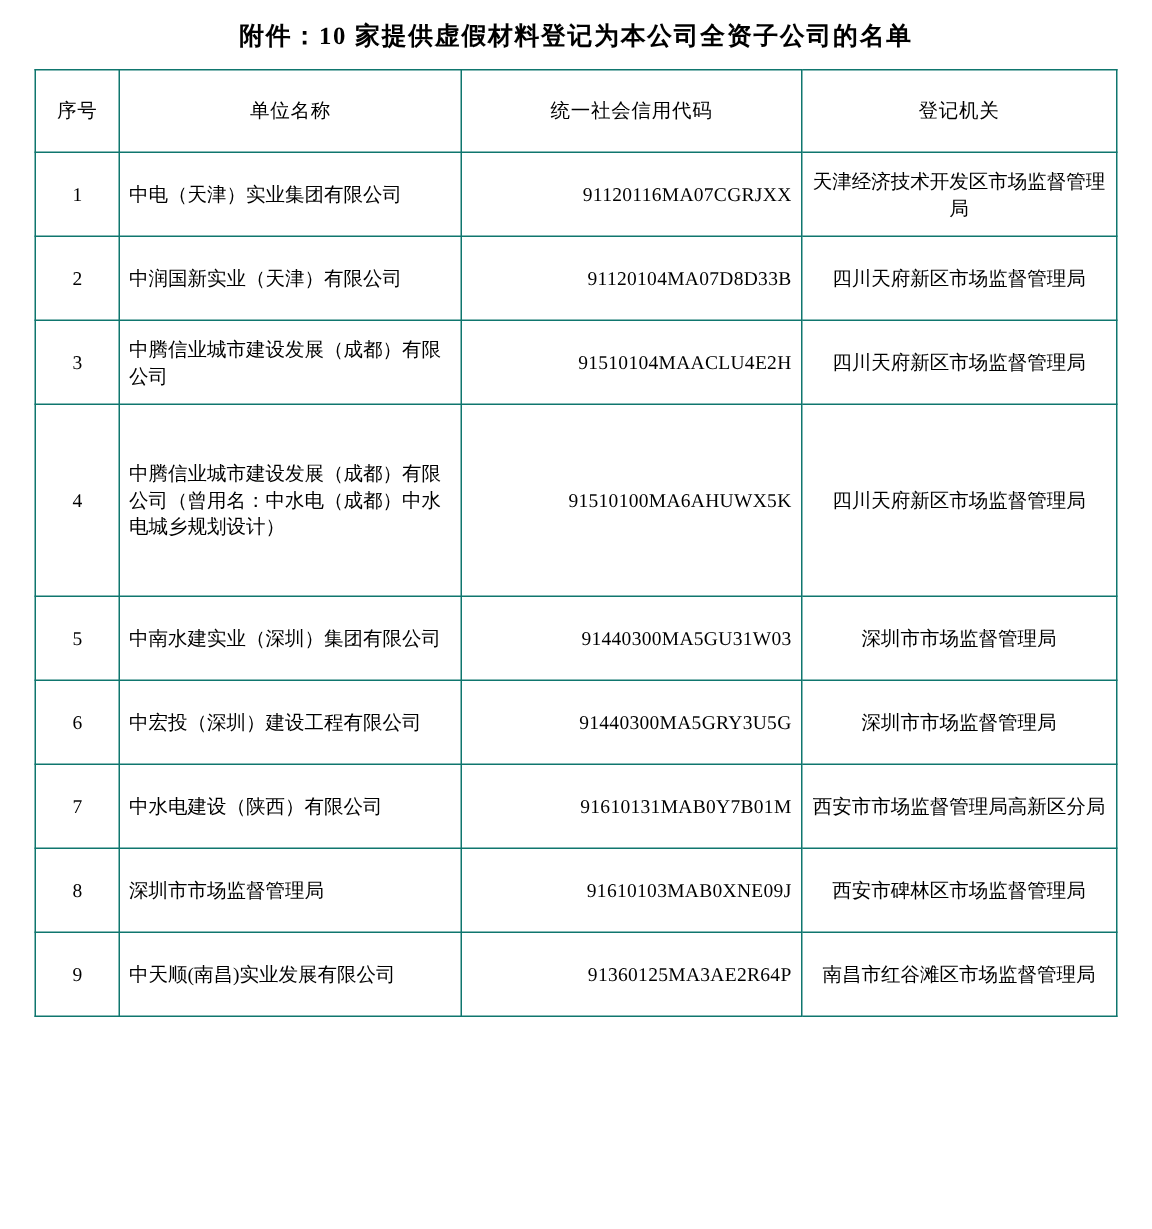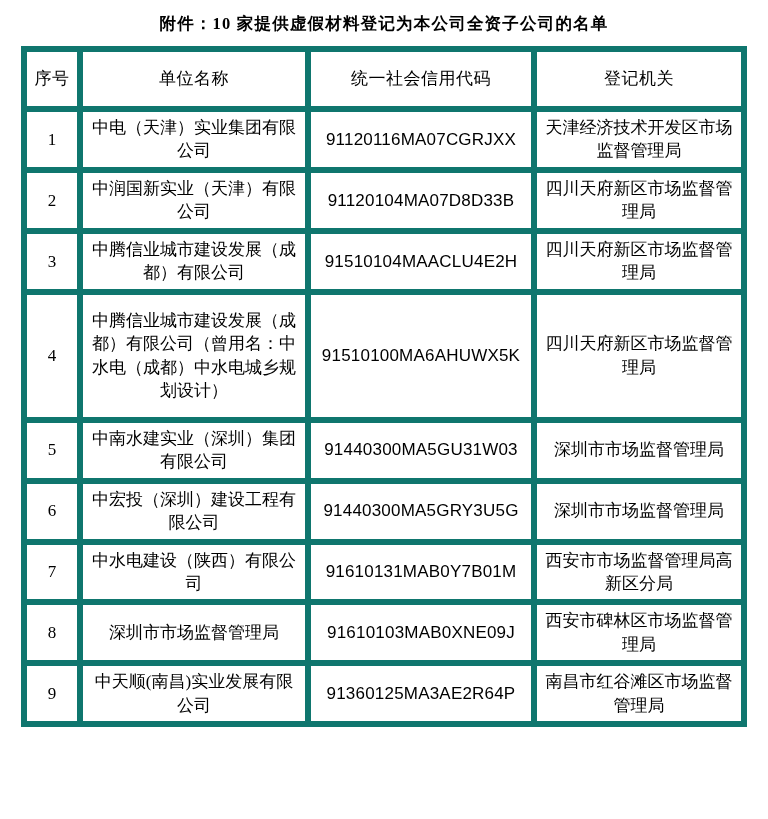--- a/index.html
+++ b/index.html
@@ -30,24 +30,24 @@
     font-family: "Liberation Serif", "DejaVu Serif", serif;
   }
   table.listing {
     border-collapse: collapse;
     margin: 0 auto;
     width: 722px;
     table-layout: fixed;
     border: 1px solid #000;
   }
   table.listing td, table.listing th {
-    border: 6px solid #0f766e;
+    border: 1px solid #0f766e;
     padding: 4px 6px;
     vertical-align: middle;
-    font-size: 17px;
+    font-size: 13px;
     line-height: 1.38;
     font-weight: 400;
   }
   col.c-seq { width: 56px; }
   col.c-name { width: 228px; }
   col.c-code { width: 226px; }
   col.c-org { width: 210px; }
 
   thead th {
     text-align: center;
@@ -55,27 +55,27 @@
     height: 46px;
     font-size: 16px;
     letter-spacing: 0.5px;
   }
   td.seq {
     text-align: center;
     font-size: 16px;
     font-family: "Liberation Serif", "DejaVu Serif", serif;
   }
   td.name {
-    text-align: center;
+    text-align: left;
     padding-left: 10px;
     padding-right: 6px;
   }
   td.code {
-    text-align: center;
-    font-family: Liberation Sans, sans-serif;
+    text-align: right;
+    font-family: Liberation Serif, serif;
     font-size: 16px;
     font-weight: 700;
     letter-spacing: 0.2px;
   }
   td.org {
     text-align: center;
     padding-left: 8px;
     padding-right: 8px;
     margin-left: 32px;
   }

